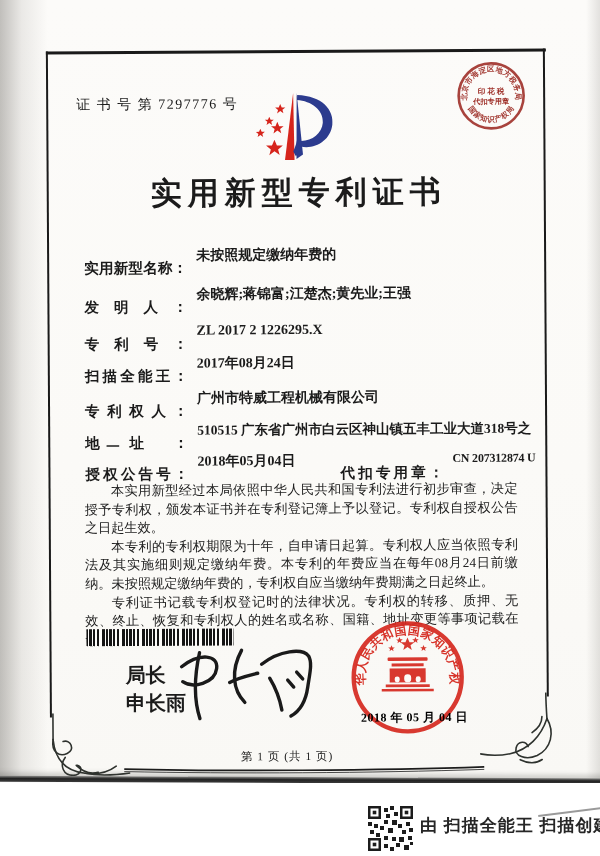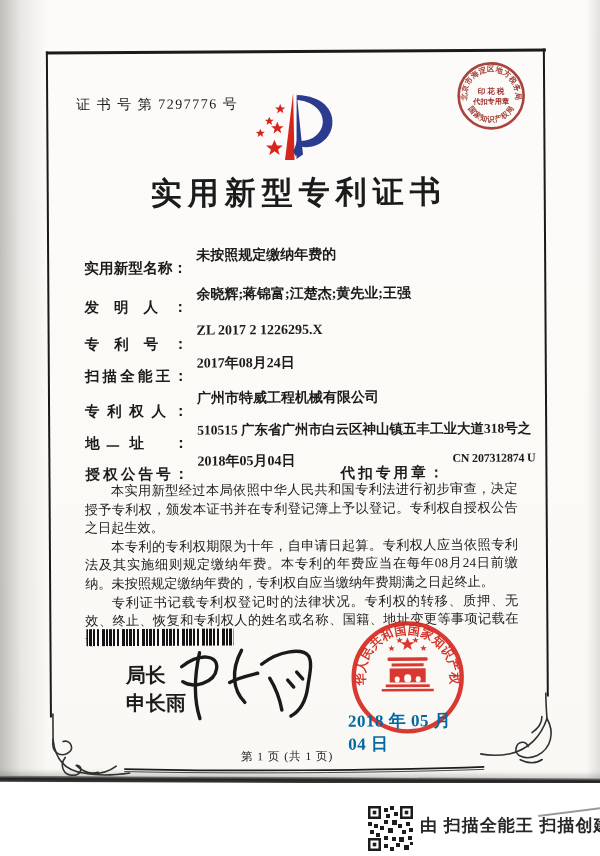--- a/index.html
+++ b/index.html
@@ -35,22 +35,22 @@
   .grantno{position:absolute;left:340px;white-space:nowrap;}
   .grantno .fval{font-size:12px;letter-spacing:-.2px;}
   .body-text{position:absolute;left:84px;top:481px;width:433px;
     font-size:13.2px;line-height:18.6px;color:#222;}
   .body-text p{margin:0;text-indent:2em;text-align:justify;}
   .barcode{position:absolute;left:85px;top:628px;width:147px;height:17px;
     background:repeating-linear-gradient(90deg,#141414 0 1.5px,#fdfcfa 1.5px 3px,#141414 3px 6px,#fdfcfa 6px 7px,#141414 7px 8.2px,#fdfcfa 8.2px 11px,#141414 11px 12.6px,#fdfcfa 12.6px 15.8px,#141414 15.8px 18.8px,#fdfcfa 18.8px 20px);}
   .director{position:absolute;left:92px;top:660px;font-size:20px;font-weight:bold;line-height:28px;margin-left:32px;}
   .signature{position:absolute;left:168px;top:642px;}
   .seal{position:absolute;left:348px;top:620px;}
-  .seal-date{position:absolute;left:346px;top:710px;width:120px;text-align:left;
-    font-size:17px;font-weight:bold;color:#0369a1;letter-spacing:.5px;}
+  .seal-date{position:absolute;left:346px;top:710px;width:120px;text-align:right;
+    font-size:12px;font-weight:bold;color:#000000;letter-spacing:.5px;}
   .tax-stamp{position:absolute;left:457px;top:61px;}
   .ornament{position:absolute;}
   .flourish{position:absolute;left:0;top:760px;}
   .page-foot{position:absolute;left:0;top:749px;width:570px;text-align:center;
     font-size:11.5px;letter-spacing:1px;}
   .paper-edge{position:absolute;left:-5px;top:777px;width:612px;height:6px;
     background:linear-gradient(180deg,#8a8a88,#222 45%,#3a3a3a);
     transform:rotate(0.25deg);box-shadow:0 -3px 5px rgba(60,58,55,.25);}
   .scan-bar{position:absolute;left:0;top:783px;width:600px;height:73px;background:#ffffff;
     font-family:"Liberation Sans","DejaVu Sans",sans-serif;}

